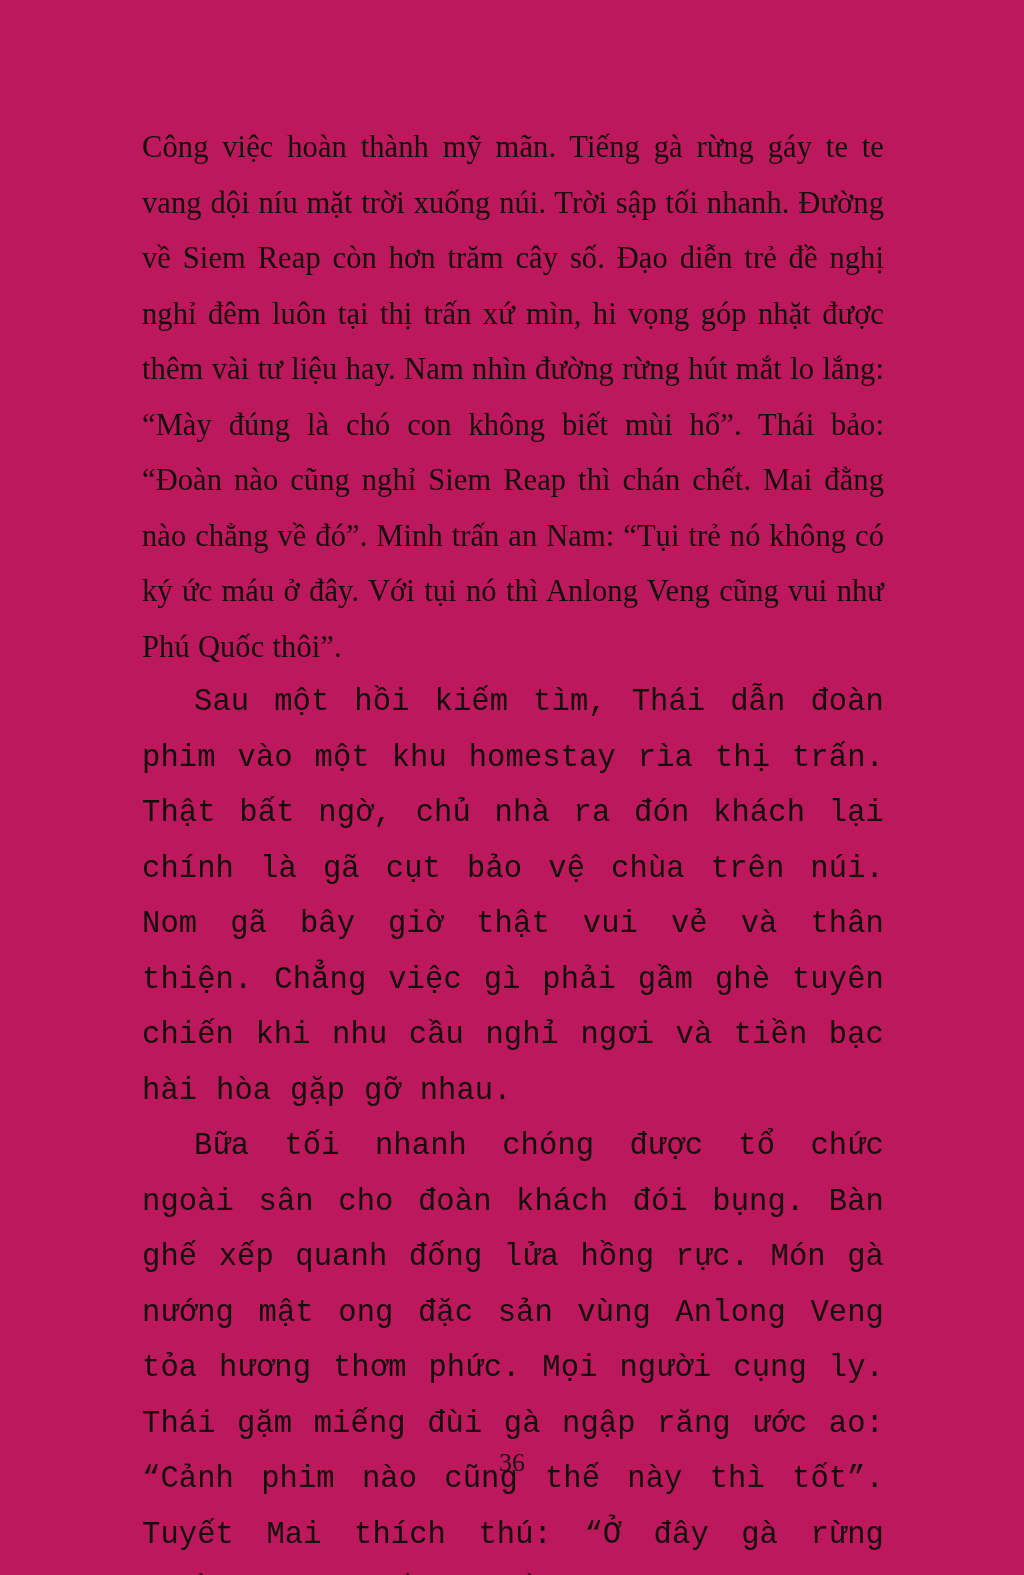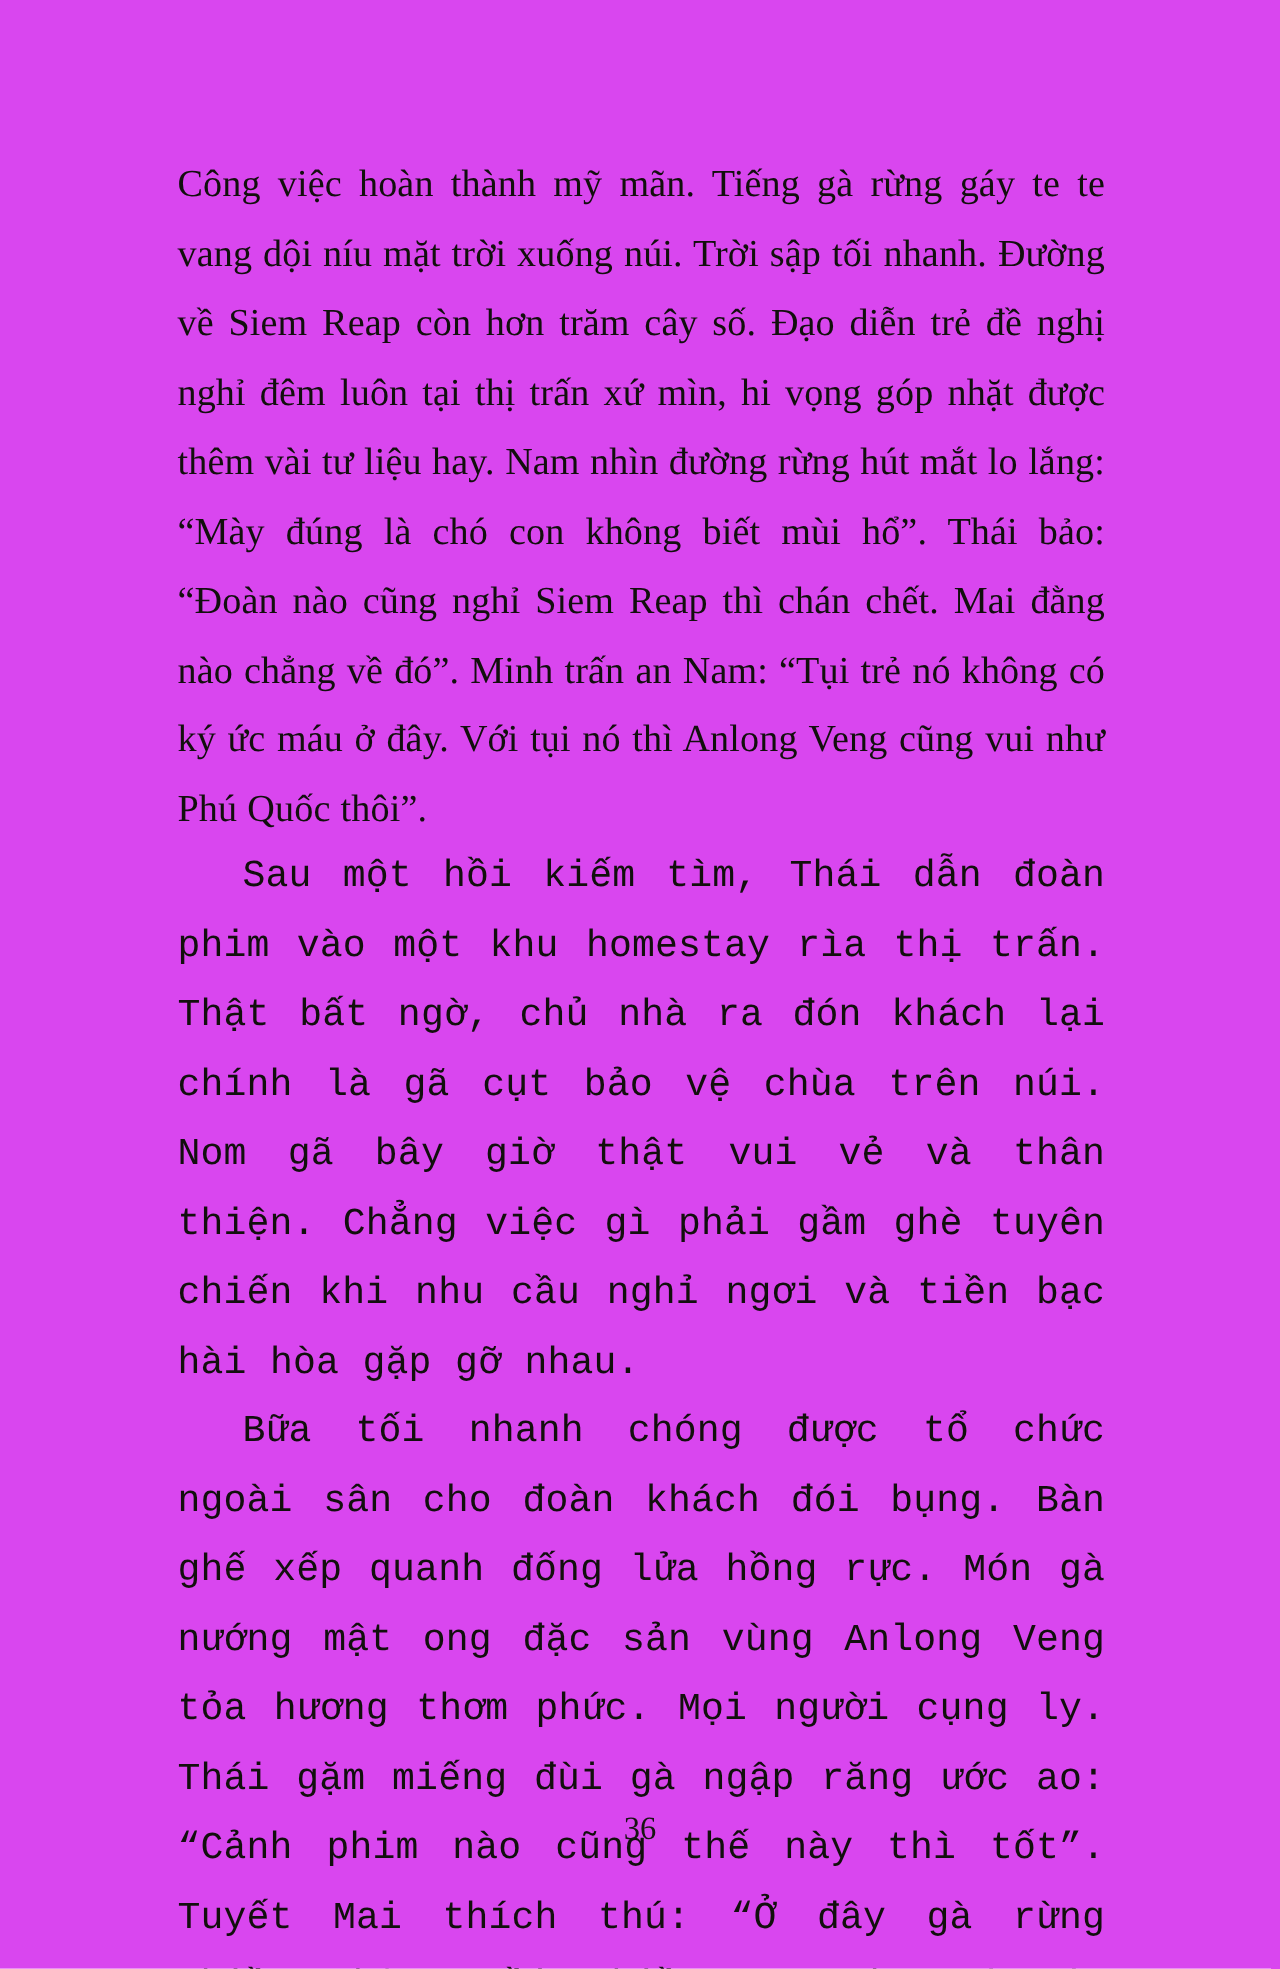--- a/index.html
+++ b/index.html
@@ -14,21 +14,21 @@
     font-family: "Liberation Serif", "DejaVu Serif", serif;
     color: #120f0d;
   }
   .page {
     position: absolute;
     top: 0; left: 0;
     width: 1024px;
     height: 1575px;
     box-sizing: border-box;
     padding: 120px 140px 0 142px;
-    background: #d946ef;
+    background: #be185d;
   }
   .body-text {
     font-size: 30.5px;
     line-height: 55.5px;
     text-align: justify;
     text-justify: inter-word;
     letter-spacing: 0.1px;
     word-spacing: 0.4px;
   }
   .body-text p {

